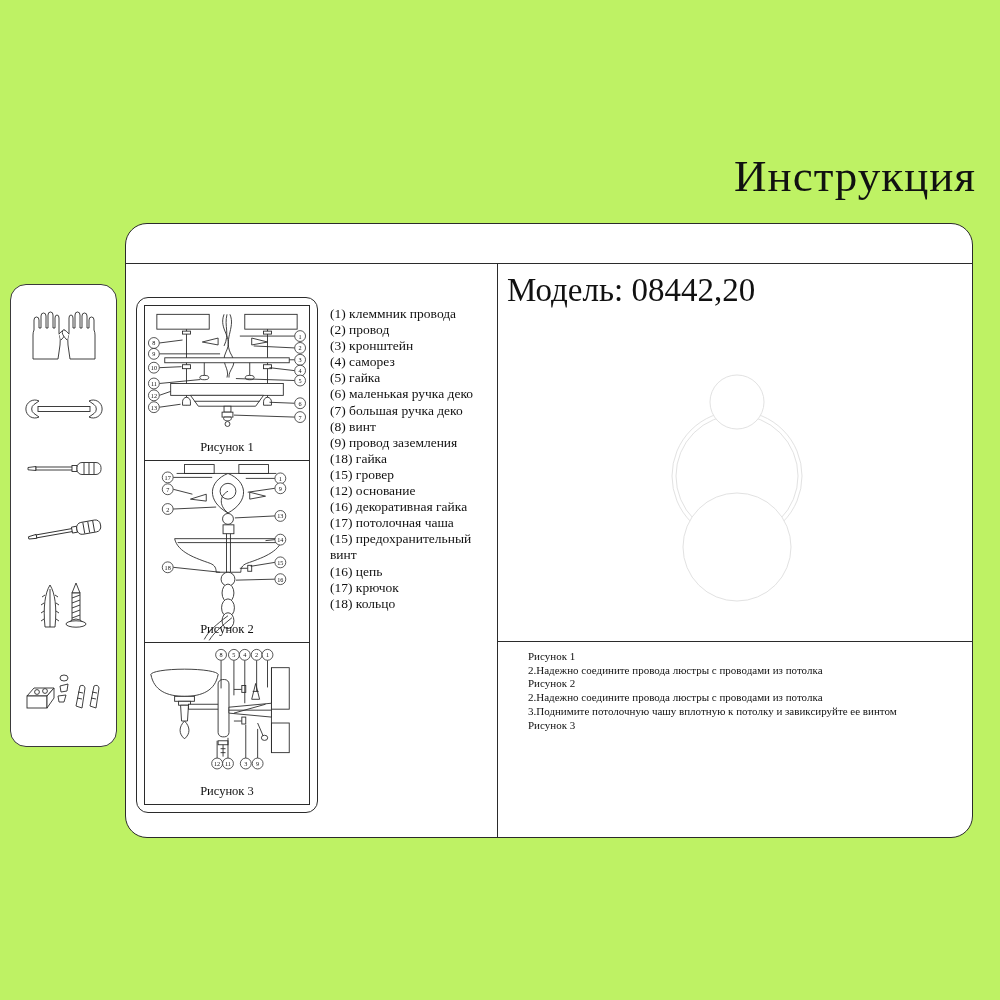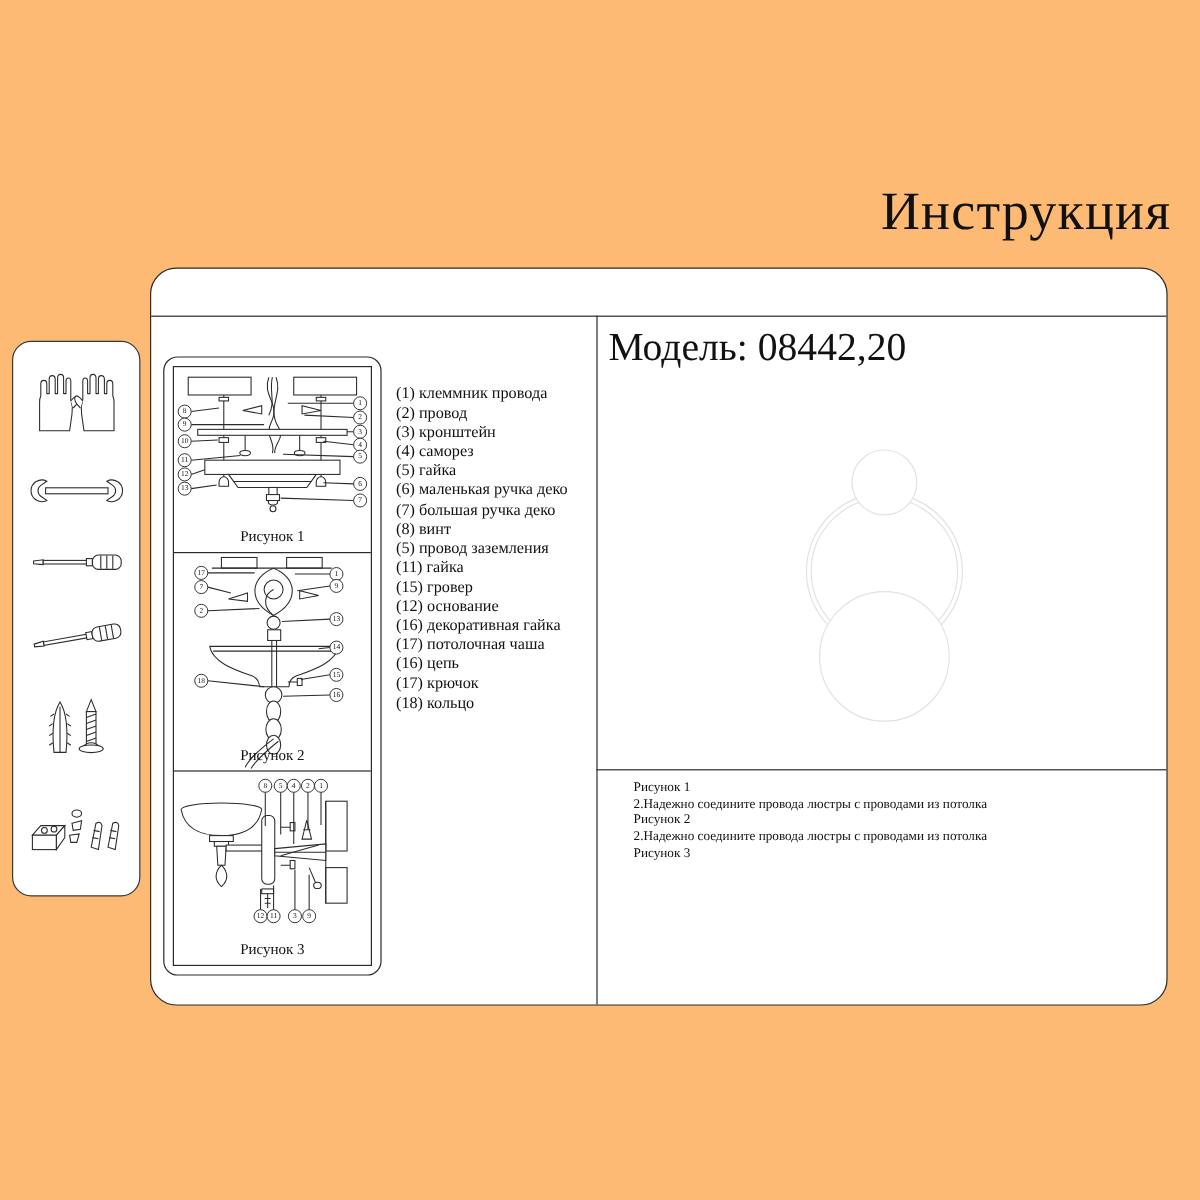--- a/index.html
+++ b/index.html
@@ -1,18 +1,18 @@
 <!DOCTYPE html>
 <html><head>
 <meta charset="utf-8">
 <style>
   * { margin:0; padding:0; box-sizing:border-box; }
   html,body { width:1000px; height:1000px; background:#fff; overflow:hidden;
     font-family:"Liberation Serif","DejaVu Serif",serif; color:#1c1c1c; }
-  .page { position:relative; width:1000px; height:1000px; background:#fdba74; }
+  .page { position:relative; width:1000px; height:1000px; background:#bef264; }
 
   .doc-title { position:absolute; top:150px; right:24px; font-size:45px;
     letter-spacing:1px; color:#111; white-space:nowrap; }
 
   
   .main-panel { position:absolute; left:125px; top:223px; width:848px; height:615px;
     border:1.6px solid #2b2b2b; border-radius:22px; background:#fff; }
   .hdr-line { position:absolute; left:0; right:0; top:39px; border-top:1.5px solid #2b2b2b; }
   .v-divider { position:absolute; left:371px; top:39px; bottom:0; border-left:1.5px solid #2b2b2b; }
   .right-divider { position:absolute; left:371px; right:0; top:417px; border-top:1.5px solid #2b2b2b; }
@@ -32,21 +32,21 @@
   .fig-section { position:relative; width:100%; }
   .fig-section.s1 { height:155px; border-bottom:1px solid #2b2b2b; }
   .fig-section.s2 { height:182px; border-bottom:1px solid #2b2b2b; }
   .fig-section.s3 { flex:1; }
   .fig-section svg { position:absolute; left:0; top:0; width:100%; height:100%; }
   .fig-caption { position:absolute; bottom:5px; left:0; width:100%;
     text-align:center; font-size:12.5px; color:#111; }
 
   
   .parts-list { position:absolute; left:330px; top:306px; width:170px;
-    font-size:13.5px; line-height:16.1px; color:#111;margin-top:14px; }
+    font-size:13.5px; line-height:16.1px; color:#111; }
 
   
   .model-title { position:absolute; left:507px; top:272px; font-size:33px; color:#111;
     white-space:nowrap; }
   .watermark { position:absolute; left:657px; top:366px; }
   .instructions { position:absolute; left:528px; top:650px; width:432px;
     font-size:11px; line-height:13.7px; color:#111; }
 
   svg { display:block; }
   .ln { stroke:#2b2b2b; stroke-width:0.9; fill:none; }
@@ -380,41 +380,43 @@
 
   <div class="parts-list">
     <div>(1) клеммник провода</div>
     <div>(2) провод</div>
     <div>(3) кронштейн</div>
     <div>(4) саморез</div>
     <div>(5) гайка</div>
     <div>(6) маленькая ручка деко</div>
     <div>(7) большая ручка деко</div>
     <div>(8) винт</div>
-    <div>(5) провод заземления</div>
-    <div>(11) гайка</div>
+    <div>(9) провод заземления</div>
+    <div>(18) гайка</div>
     <div>(15) гровер</div>
     <div>(12) основание</div>
     <div>(16) декоративная гайка</div>
     <div>(17) потолочная чаша</div>
+    <div>(15) предохранительный винт</div>
     <div>(16) цепь</div>
     <div>(17) крючок</div>
     <div>(18) кольцо</div>
   </div>
 
   <div class="model-title">Модель: 08442,20</div>
 
   <svg class="watermark" width="162" height="242" viewBox="0 0 162 242">
     <circle cx="80" cy="110" r="65" fill="none" stroke="#e2e2e2" stroke-width="1"></circle>
     <circle cx="80" cy="110" r="61" fill="none" stroke="#e2e2e2" stroke-width="1"></circle>
     <circle cx="80" cy="36" r="27" fill="#fff" stroke="#e2e2e2" stroke-width="1"></circle>
     <circle cx="80" cy="181" r="54" fill="#fff" stroke="#e2e2e2" stroke-width="1"></circle>
   </svg>
 
   <div class="instructions">
     <div>Рисунок 1</div>
     <div>2.Надежно соедините провода люстры с проводами из потолка</div>
     <div>Рисунок 2</div>
     <div>2.Надежно соедините провода люстры с проводами из потолка</div>
+    <div>3.Поднимите потолочную чашу вплотную к потолку и завиксируйте ее винтом</div>
     <div>Рисунок 3</div>
   </div>
 
 </div>
 
 </body></html>

